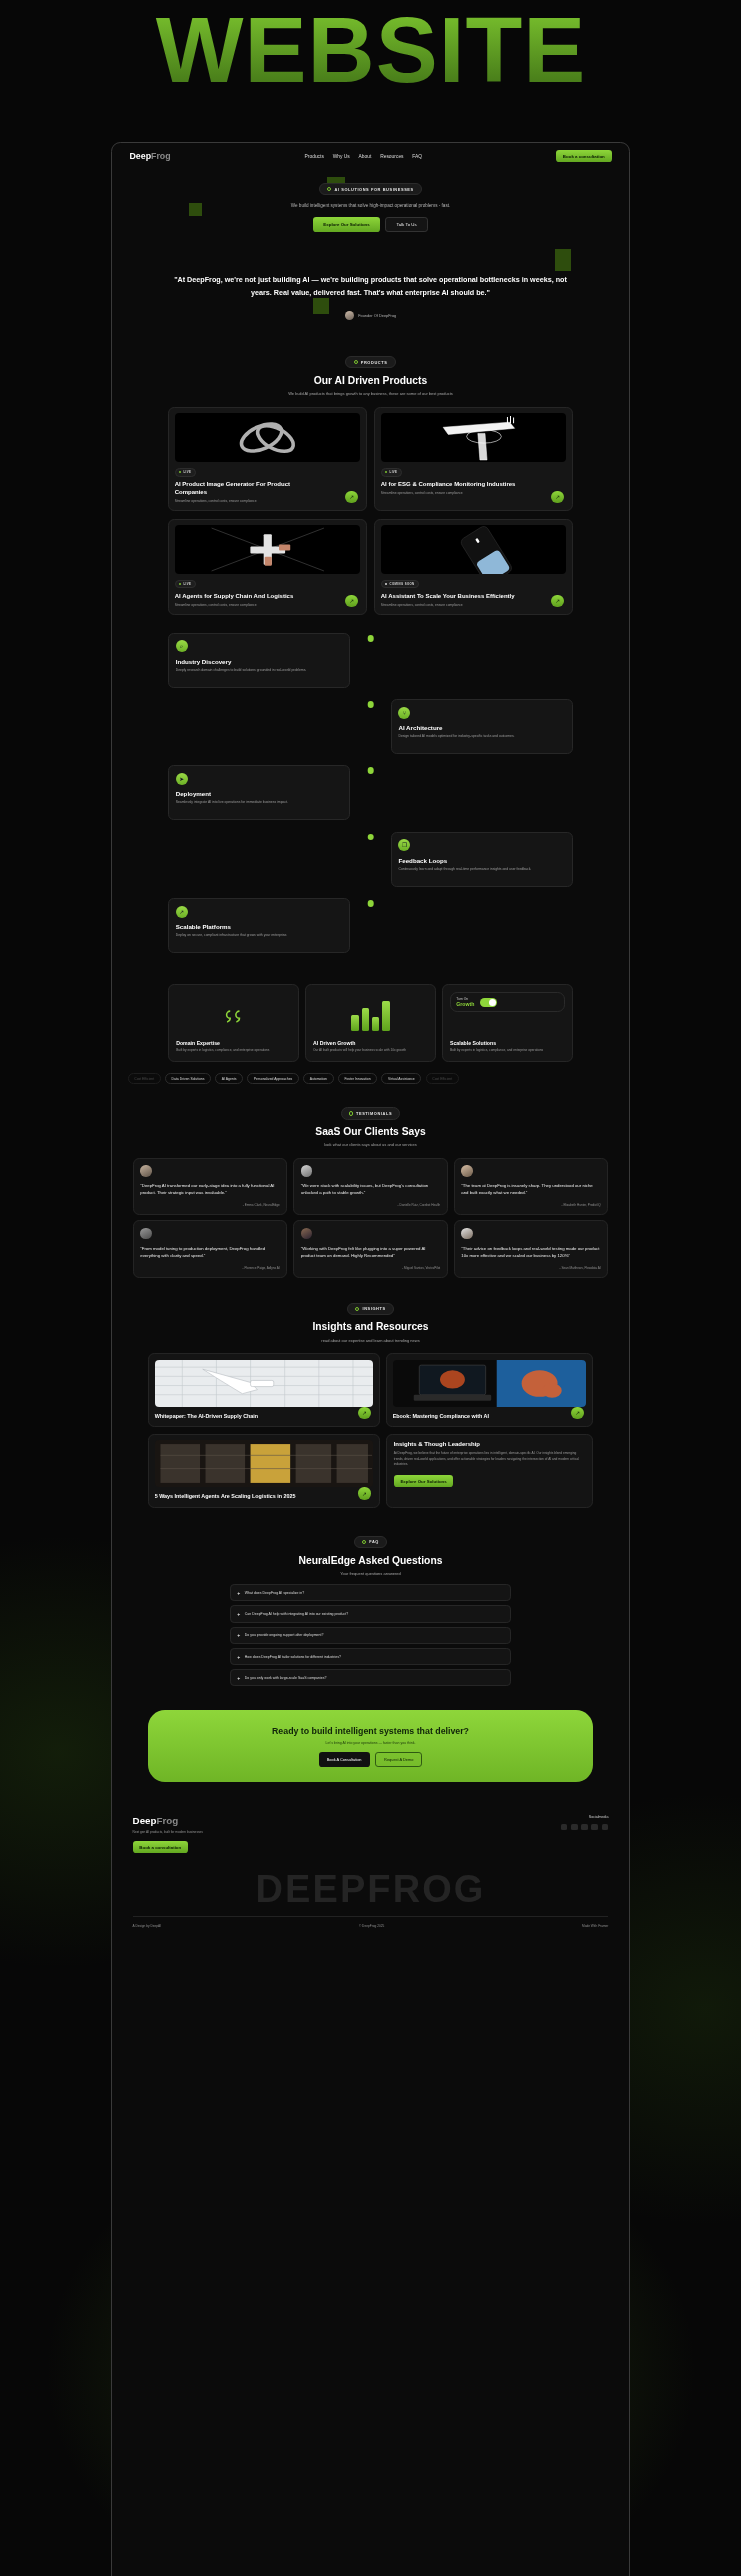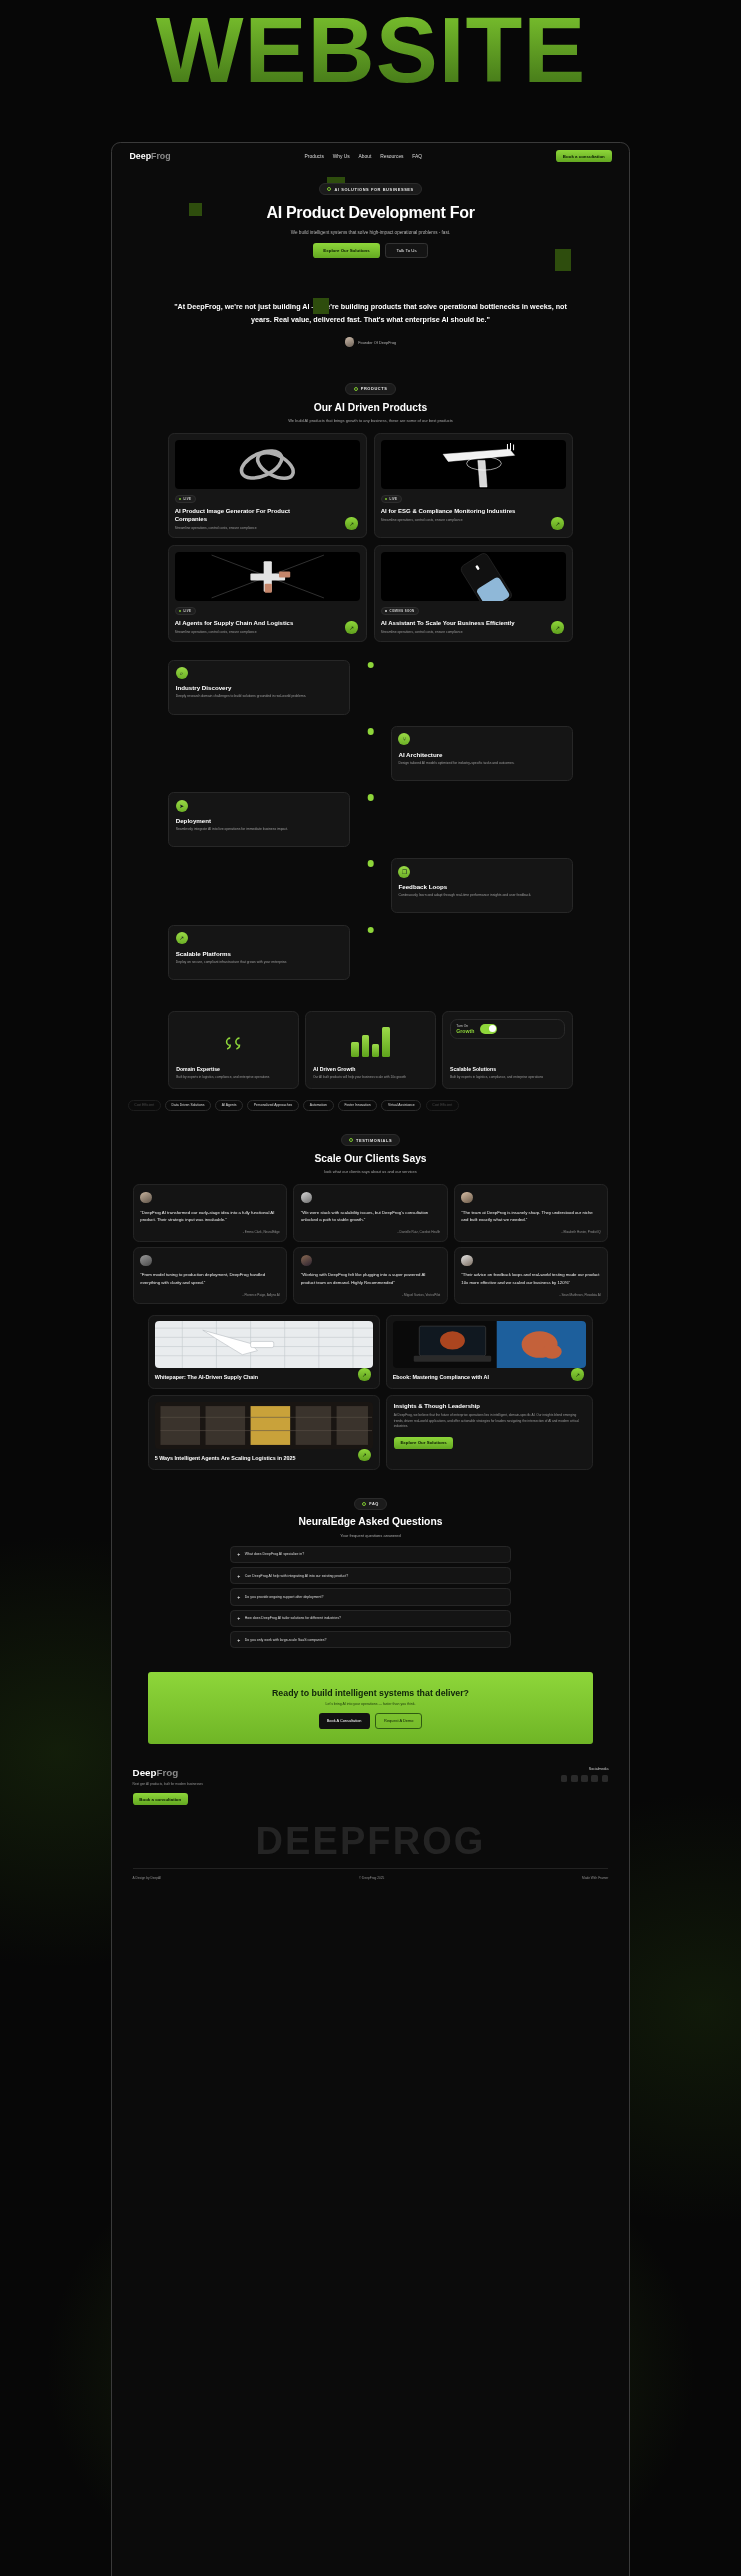--- a/index.html
+++ b/index.html
@@ -140,21 +140,21 @@
   .ins-wide { background:#141414; border:0.5px solid #242424; border-radius:6.2px; padding:6.7px; }
   .ins-wide h4 { font-size:6px; font-weight:700; }
   .ins-wide p { font-size:3.2px; color:#9a9a9a; line-height:1.75; margin-top:4.1px; }
 
   .faq-list { padding:8.2px 118px 0; }
   .faq-item { background:#141414; border:0.5px solid #262626; border-radius:4.1px;
     padding:4.6px 6.2px; margin-bottom:4.1px; display:flex; align-items:center; gap:4.6px;
     font-size:3.5px; color:#ddd; cursor:pointer; }
   .faq-item .plus { color:#fff; font-size:5.2px; }
 
-  .cta { margin:24px 36px 1px; border-radius:3px; padding:15.5px 10.3px; text-align:center;
+  .cta { margin:24px 36px 11px; border-radius:17px; padding:15.5px 10.3px; text-align:center;
     background:linear-gradient(180deg,#8ed63a,#6fb526); }
   .cta h3 { font-size:8.8px; font-weight:700; color:#10240a; }
   .cta p { font-size:3.5px; color:#1d3a0c; margin-top:4.6px; }
   .cta-btns { display:flex; gap:5.2px; justify-content:center; margin-top:7.2px; }
   .cta .b1 { background:#111; color:#fff; border:none; border-radius:3.1px; font-size:3.9px;
     padding:4.1px 8.2px; cursor:pointer; font-family:inherit; }
   .cta .b2 { background:transparent; color:#0f2207; border:0.5px solid #2f5a12;
     border-radius:3.1px; font-size:3.9px; padding:4.1px 8.2px; cursor:pointer; font-family:inherit; }
 
   .footer { padding:21.6px 20.6px 0; position:relative; }
@@ -196,21 +196,20 @@
       </div>
       <button class="btn-green">Book a consultation</button>
     </div>
 
     <div class="hero">
       <div class="chip">
         <span class="dot"></span>
         <span>AI SOLUTIONS FOR BUSINESSES</span>
       </div>
       <h1 class="hero-title">
-        <div>AI Product Development  For</div>
       </h1>
       <div class="hero-sub">We build intelligent systems that solve high-impact operational problems - fast.</div>
       <div class="hero-btns">
         <button class="btn-green lg">Explore Our Solutions</button>
         <button class="btn-dark">Talk To Us</button>
       </div>
     </div>
   </div>
 
   <div class="quote-sec">
@@ -407,21 +406,21 @@
     <span class="tag">Foster Innovation</span>
     <span class="tag">Virtual Assistance</span>
     <span class="tag faded">Cost Efficient</span>
   </div>
 
   <div class="sec-head" style="padding-top:23px">
     <div class="chip">
       <span class="dot"></span>
       <span>TESTIMONIALS</span>
     </div>
-    <h2>Scale Our Clients Says</h2>
+    <h2>SaaS Our Clients Says</h2>
     <div class="desc">look what our clients says about us and our services</div>
   </div>
   <div class="test-grid">
     <div class="t-card">
       <div class="t-av"></div>
       <p>"DeepFrog AI transformed our early-stage idea into a fully functional AI product. Their strategic input was invaluable."</p>
       <div class="t-by">- Emma Clark, NeuralEdge</div>
     </div>
     <div class="t-card">
       <div class="t-av" style="background:linear-gradient(150deg,#d7d7d7,#6f6f6f)"></div>
@@ -443,20 +442,28 @@
       <p>"Working with DeepFrog felt like plugging into a super powered AI product team on demand. Highly Recommended"</p>
       <div class="t-by">- Miguel Santos, VectraPilot</div>
     </div>
     <div class="t-card">
       <div class="t-av" style="background:linear-gradient(150deg,#e5e5e5,#7b6d60)"></div>
       <p>"Their advice on feedback loops and real-world testing made our product 10x more effective and we scaled our business by 120%"</p>
       <div class="t-by">- Sean Matthews, Flowdata AI</div>
     </div>
   </div>
 
+  <div class="sec-head" style="padding-top:25px">
+    <div class="chip">
+      <span class="dot"></span>
+      <span>INSIGHTS</span>
+    </div>
+    <h2>Insights and Resources</h2>
+    <div class="desc">read about our expertise and learn about trending news</div>
+  </div>
   <div class="ins-grid">
     <div class="ins-card">
       <div class="ins-img">
         <svg width="100%" height="100%" viewBox="0 0 320 92" preserveAspectRatio="none">
             <rect width="320" height="92" fill="#e9ecee"></rect>
             <g stroke="#c3c9cd" stroke-width="1">
               <path d="M0 14h320M0 32h320M0 50h320M0 68h320M40 0v92M90 0v92M140 0v92M190 0v92M240 0v92M290 0v92"></path>
             </g>
             <g fill="#fff" stroke="#b6bcc1">
               <path d="M70 18 L140 44 L150 58 L128 66 L96 40 Z"></path>

